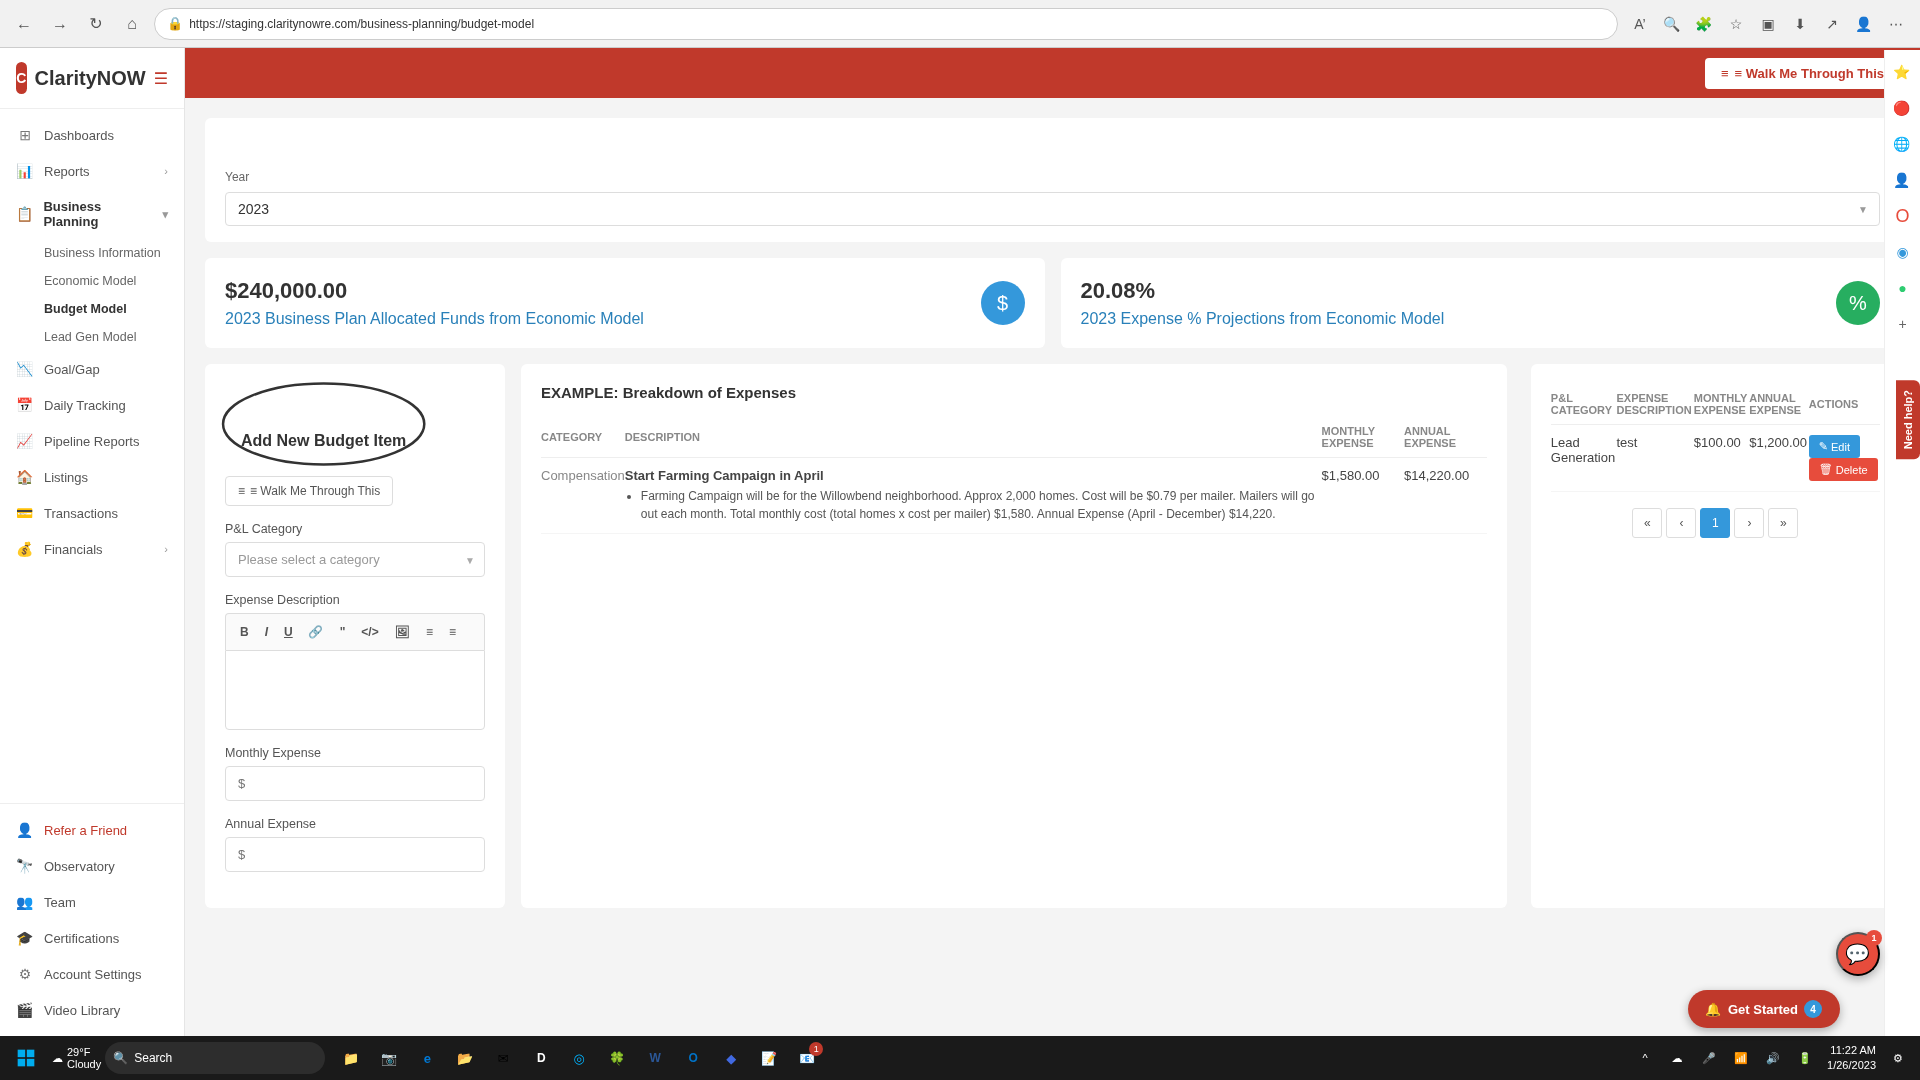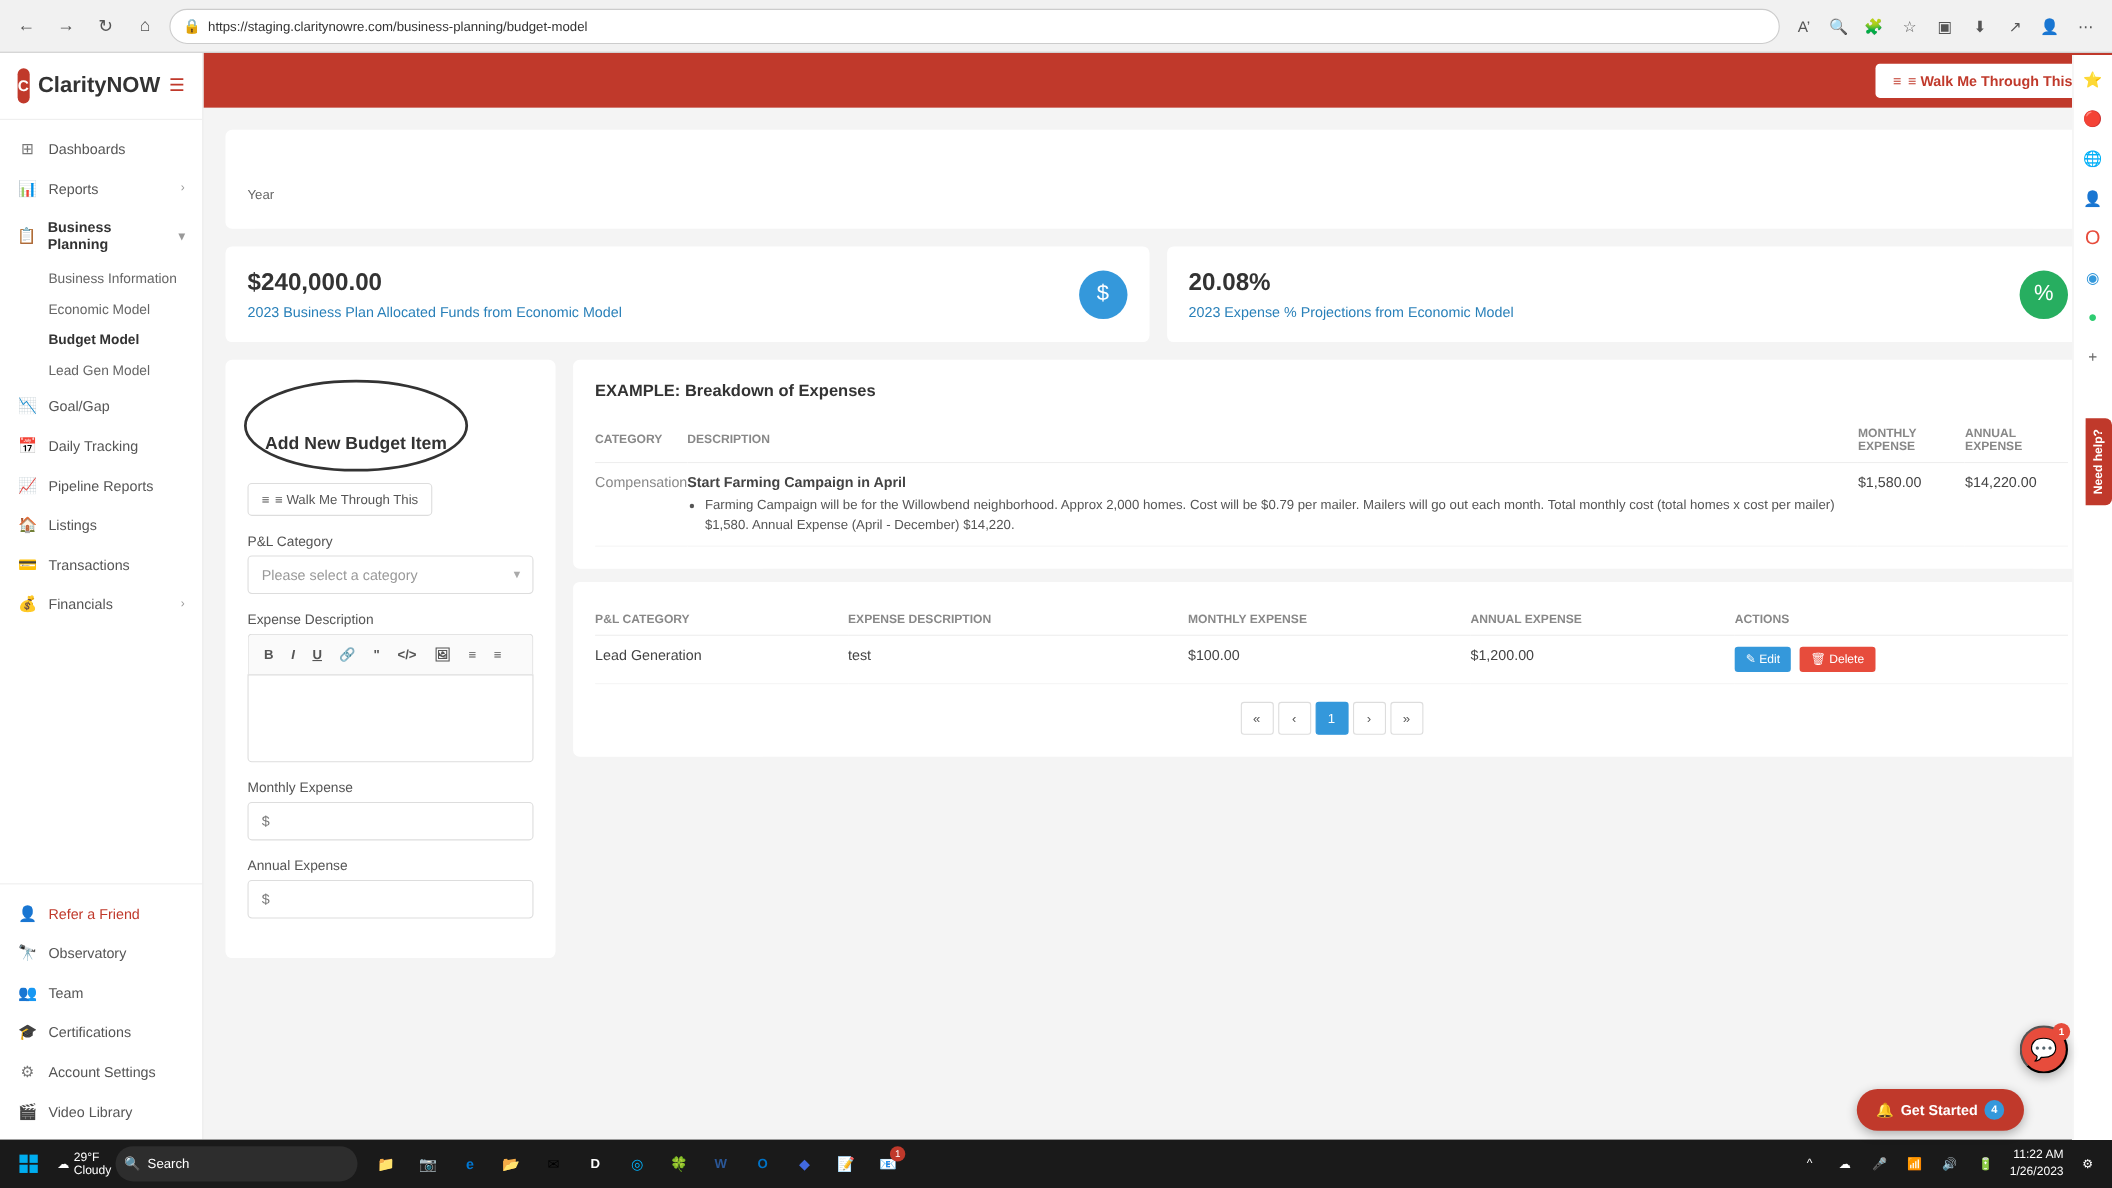--- a/index.html
+++ b/index.html
@@ -54,21 +54,21 @@
 
     .year-section { background: white; border-radius: 6px; padding: 16px 20px; margin-bottom: 16px; }
     .year-label { font-size: 12px; color: #666; margin-bottom: 8px; margin-top: 36px; }
     .year-select { width: 100%; border: 1px solid #ddd; border-radius: 4px; padding: 8px 12px; font-size: 14px; color: #333; appearance: none; cursor: pointer; display: flex; align-items: center; justify-content: space-between; position: relative; }
     .year-select-wrapper { position: relative; }
     .year-select-wrapper::after { content: '▼'; position: absolute; right: 12px; top: 50%; transform: translateY(-50%); color: #999; font-size: 10px; pointer-events: none; }
 
     .stats-row { display: flex; gap: 16px; margin-bottom: 16px; }
     .stat-card { flex: 1; background: white; border-radius: 6px; padding: 20px; display: flex; align-items: center; justify-content: space-between; }
     .stat-value { font-size: 22px; font-weight: 600; color: #333; }
-    .stat-label { font-size: 13px; color: #2980b9; margin-top: 6px; }
+    .stat-label { font-size: 16px; color: #2980b9; margin-top: 6px; }
     .stat-icon-circle { width: 44px; height: 44px; border-radius: 50%; display: flex; align-items: center; justify-content: center; font-size: 20px; color: white; }
     .stat-icon-blue { background: #3498db; }
     .stat-icon-green { background: #27ae60; }
 
     .two-col { display: flex; gap: 16px; }
 
     
     .form-panel { background: white; border-radius: 6px; padding: 20px; width: 300px; flex-shrink: 0; }
     .form-panel-title { font-size: 16px; font-weight: 700; color: #333; margin-bottom: 4px; position: relative; display: inline-block; margin-top: 38px; }
     .form-panel-title-wrapper { margin-bottom: 12px; }
@@ -79,21 +79,21 @@
     .select-wrapper { position: relative; }
     .select-wrapper::after { content: '▼'; position: absolute; right: 10px; top: 50%; transform: translateY(-50%); color: #aaa; font-size: 10px; pointer-events: none; }
     .select-input { width: 100%; border: 1px solid #ddd; border-radius: 4px; padding: 9px 48px 9px 12px; font-size: 13px; color: #999; appearance: none; background: white; }
 
     .editor-toolbar { display: flex; gap: 4px; padding: 8px; border: 1px solid #ddd; border-bottom: none; border-radius: 4px 4px 0 0; background: #fafafa; }
     .editor-btn { background: none; border: none; cursor: pointer; padding: 3px 6px; border-radius: 3px; font-size: 12px; color: #555; font-weight: bold; }
     .editor-area { border: 1px solid #ddd; border-radius: 0 0 4px 4px; min-height: 80px; padding: 8px; background: white; }
     .money-input { width: 100%; border: 1px solid #ddd; border-radius: 4px; padding: 9px 12px 9px 22px; font-size: 13px; color: #333; }
 
     
-    .right-panel { flex: 1; display: flex; flex-direction: column; gap: 12px; }
+    .right-panel { flex: 1; display: flex; flex-direction: row; gap: 24px; }
     .table-card { background: white; border-radius: 6px; padding: 20px; }
     .table-title { font-size: 15px; font-weight: 700; color: #333; margin-bottom: 16px; }
 
     table { width: 100%; border-collapse: collapse; }
     thead th { font-size: 11px; color: #888; font-weight: 600; text-transform: uppercase; padding: 8px 0; border-bottom: 1px solid #eee; text-align: left; }
     tbody td { padding: 10px 0; font-size: 13px; color: #444; border-bottom: 1px solid #f5f5f5; vertical-align: top; }
     tbody td.cat-cell { color: #888; }
     .bullet-list { list-style: disc; padding-left: 16px; font-size: 12px; color: #555; line-height: 1.5; margin-top: 4px; }
 
     .action-btn-edit { background: #3498db; color: white; border: none; padding: 5px 10px; border-radius: 3px; font-size: 11px; cursor: pointer; margin-right: 4px; display: inline-flex; align-items: center; gap: 3px; }
@@ -234,20 +234,27 @@
       <button class="walk-btn">
         <span>≡</span>
         <span>≡ Walk Me Through This</span>
       </button>
     </div>
 
     <div class="content-area">
 
       <div class="year-section">
         <div class="year-label">Year</div>
+        <div class="year-select-wrapper">
+          <select class="year-select" style="width:100%;border:1px solid #ddd;border-radius:4px;padding:8px 12px;font-size:14px;appearance:none;background:white;cursor:pointer;">
+            <option>2023</option>
+            <option>2022</option>
+            <option>2024</option>
+          </select>
+        </div>
       </div>
 
       <div class="stats-row">
         <div class="stat-card">
           <div>
             <div class="stat-value">$240,000.00</div>
             <div class="stat-label">2023 Business Plan Allocated Funds from Economic Model</div>
           </div>
           <div class="stat-icon-circle stat-icon-blue">$</div>
         </div>

